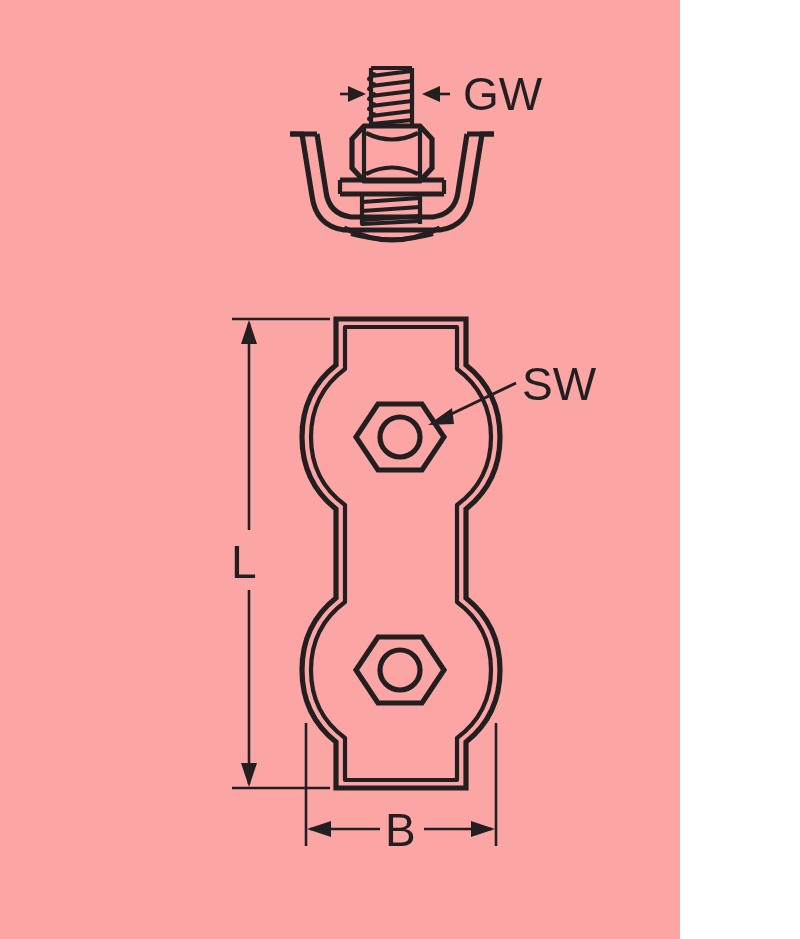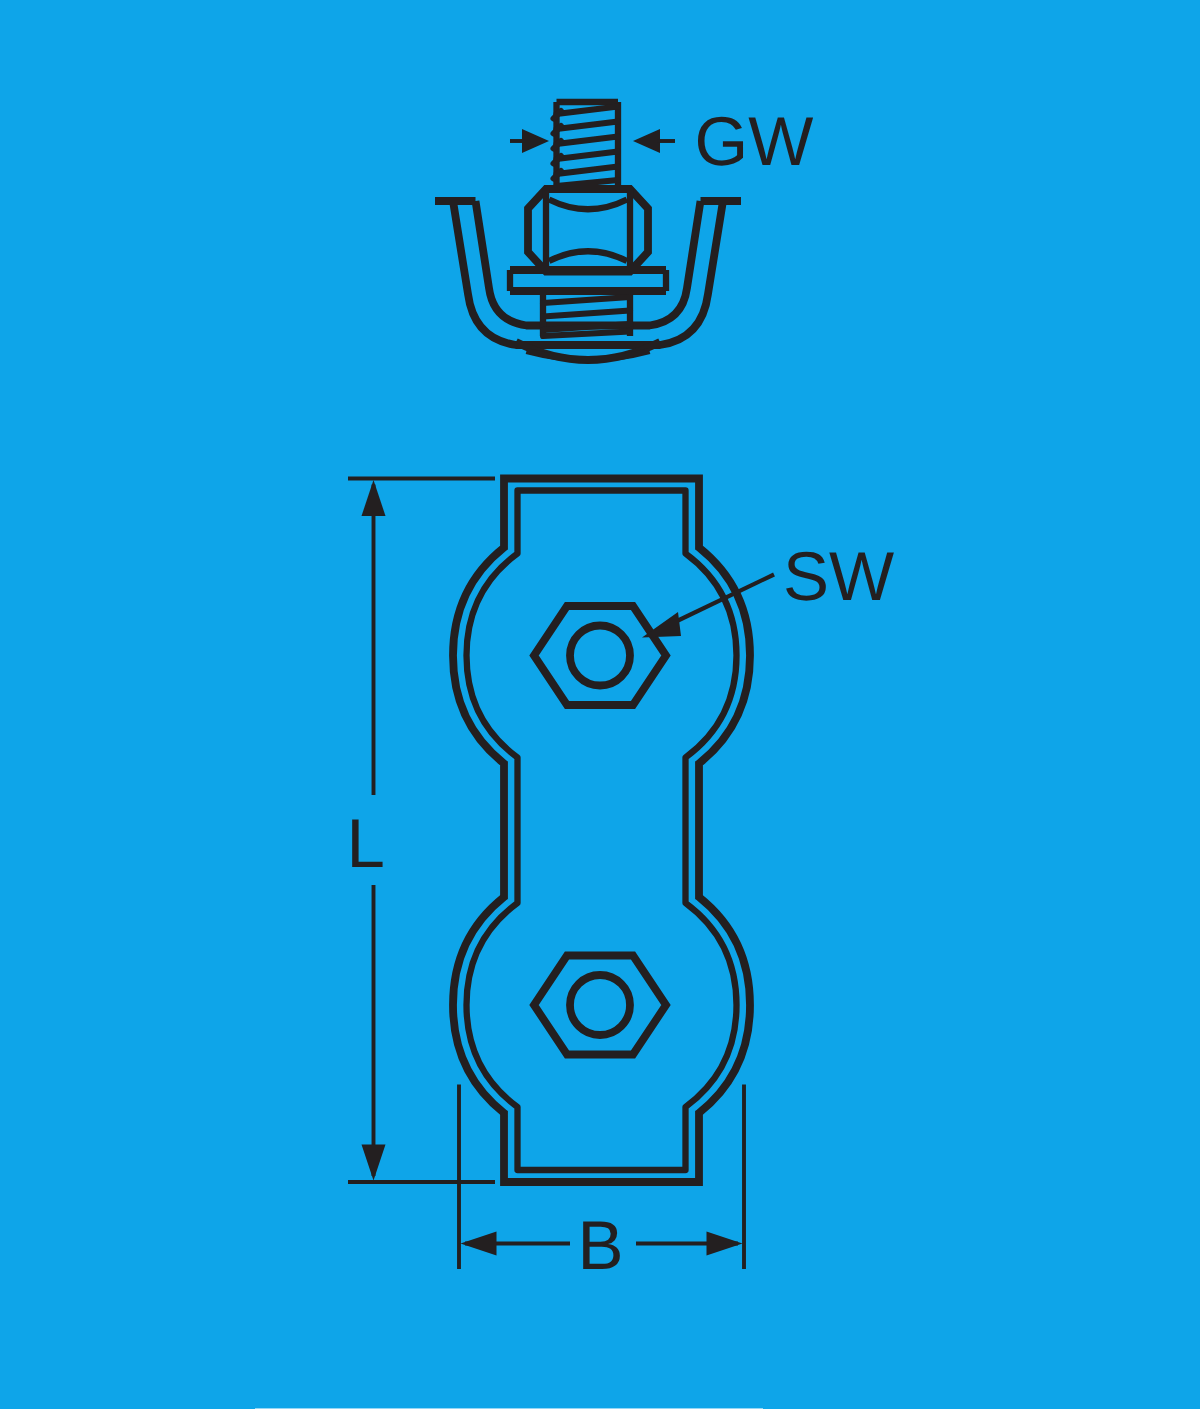--- a/index.html
+++ b/index.html
@@ -8,23 +8,23 @@
     background: #ffffff;
   }
   body {
     width: 800px;
     height: 939px;
     font-family: "Liberation Sans", sans-serif;
     overflow: hidden;
   }
   #drawing-root {
     position: relative;
-    width: 800px;
+    width: 680px;
     height: 939px;
-    background: #0ea5e9;
+    background: #fca5a5;
   }
   svg.tech-drawing {
     display: block;
     width: 800px;
     height: 939px;
   }
   .dim-label {
     font-family: "Liberation Sans", sans-serif;
     font-size: 46px;
     fill: #231f20;

